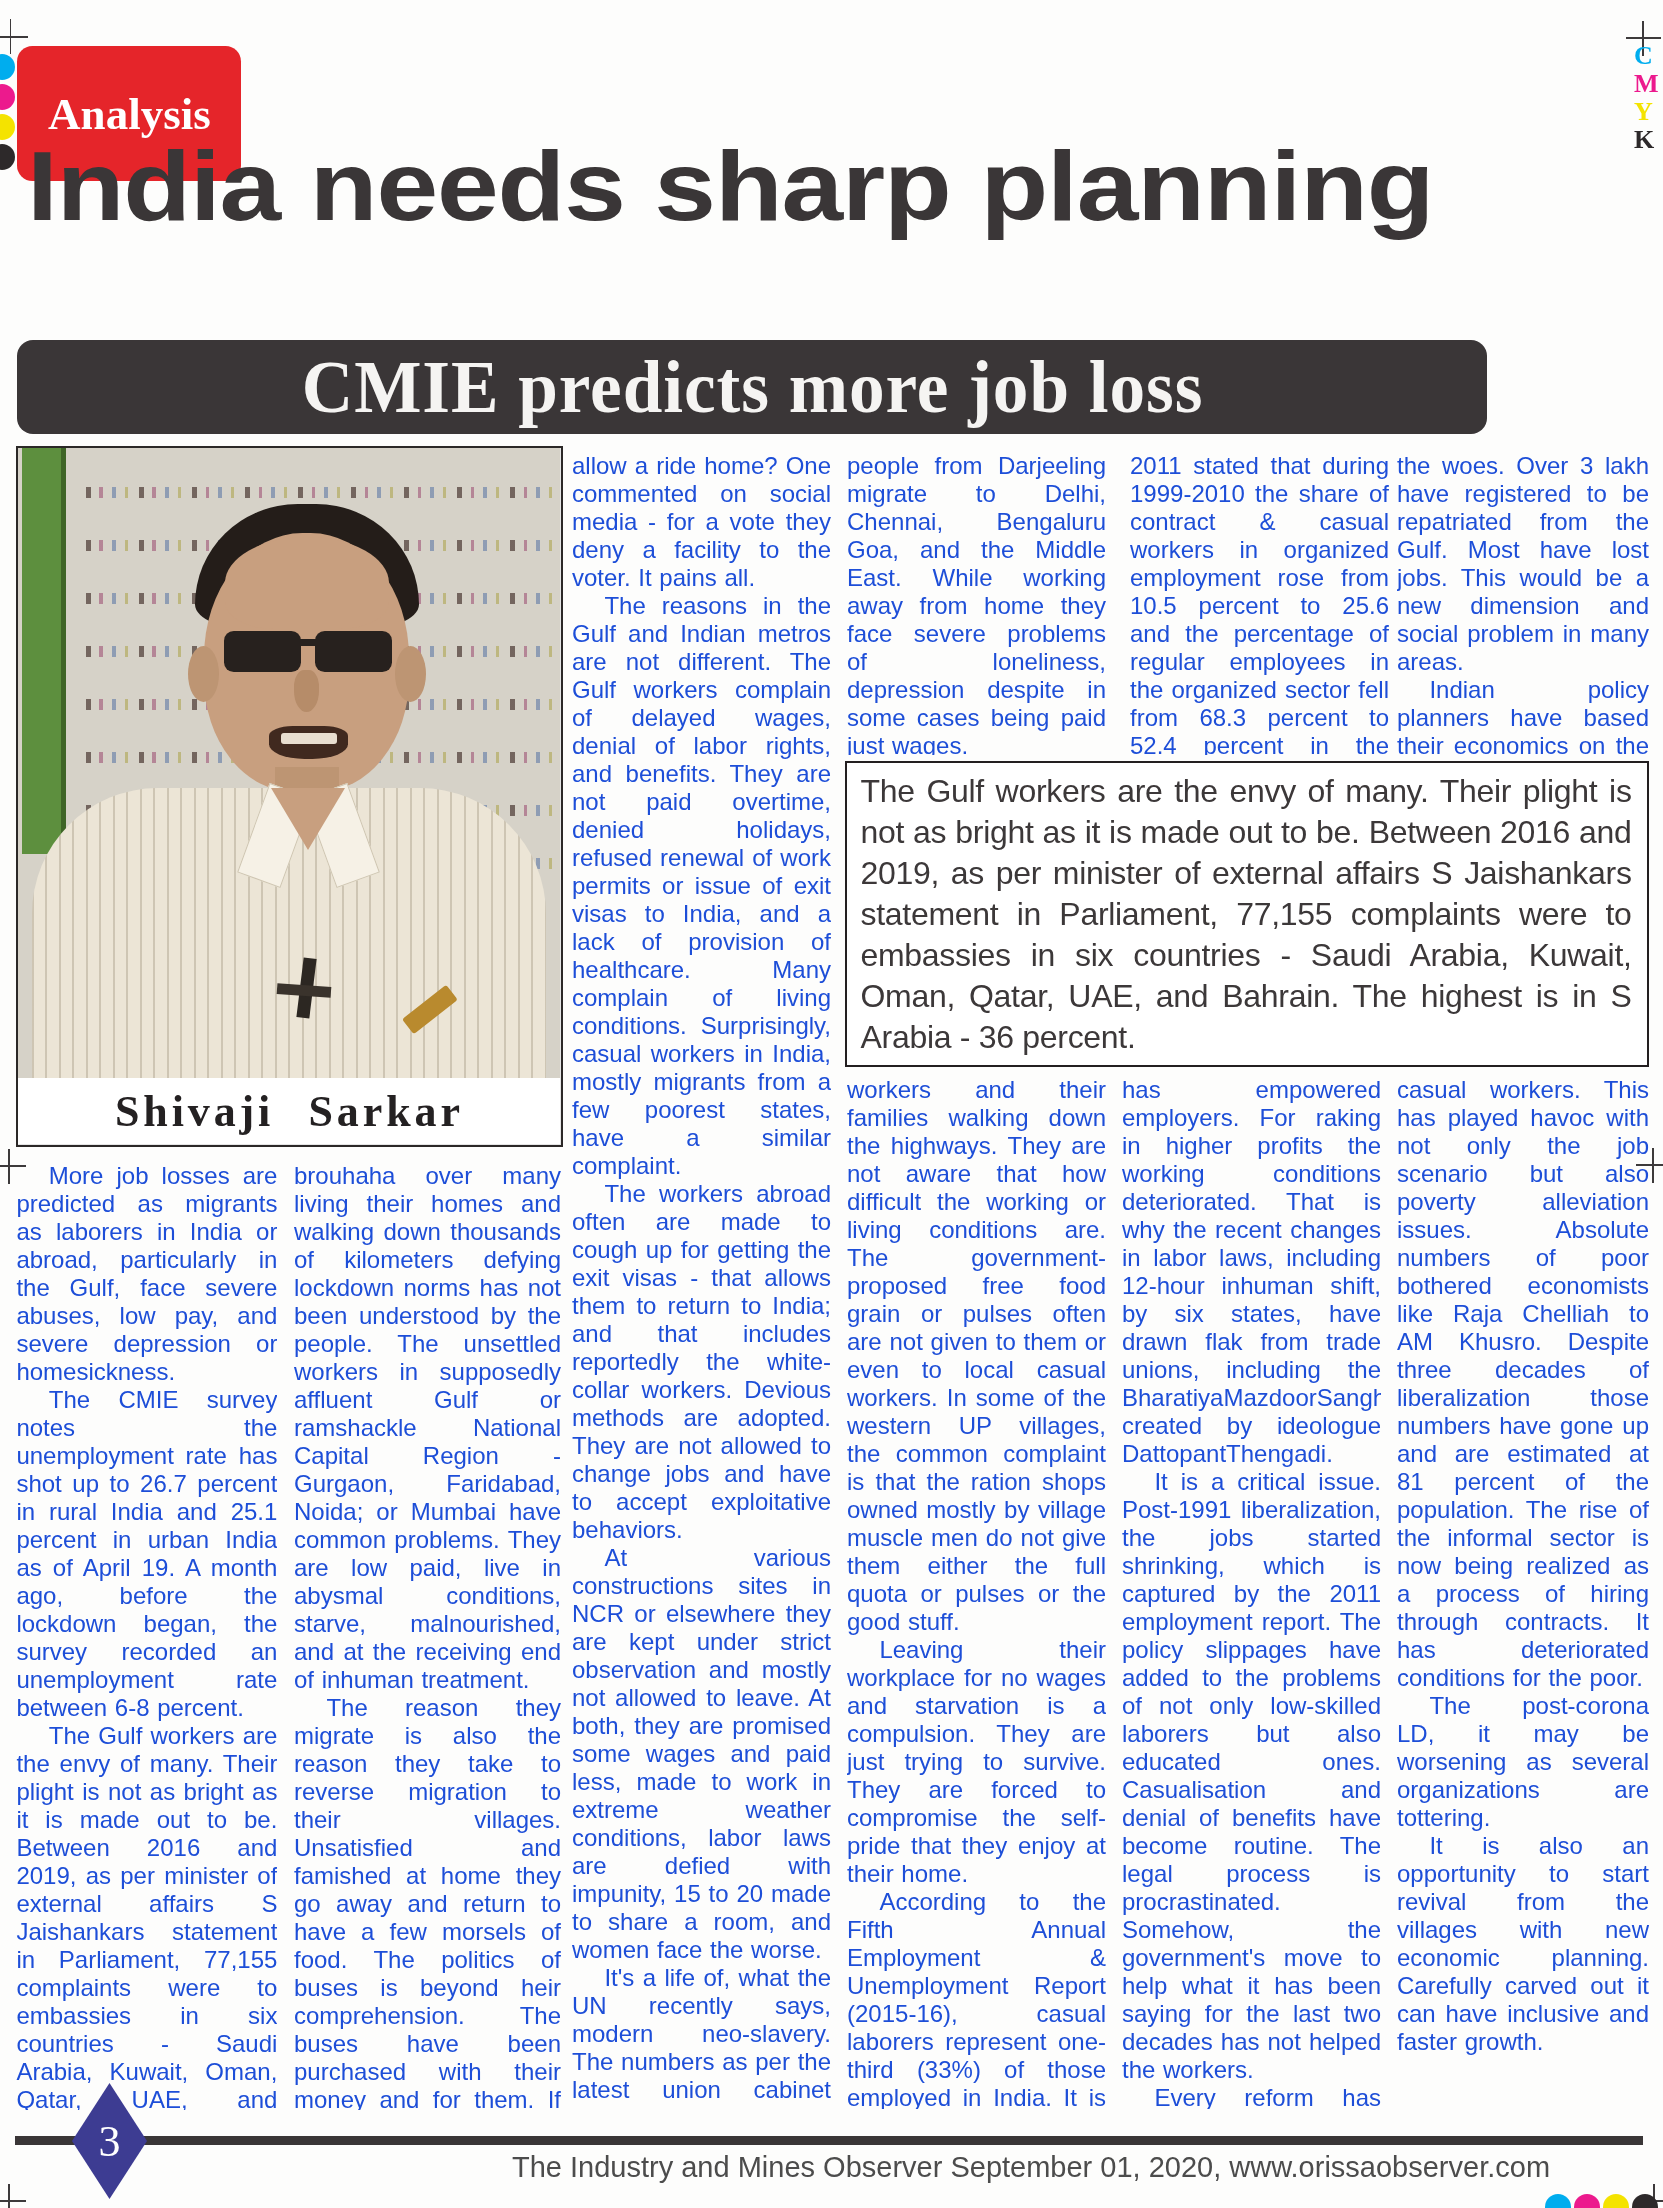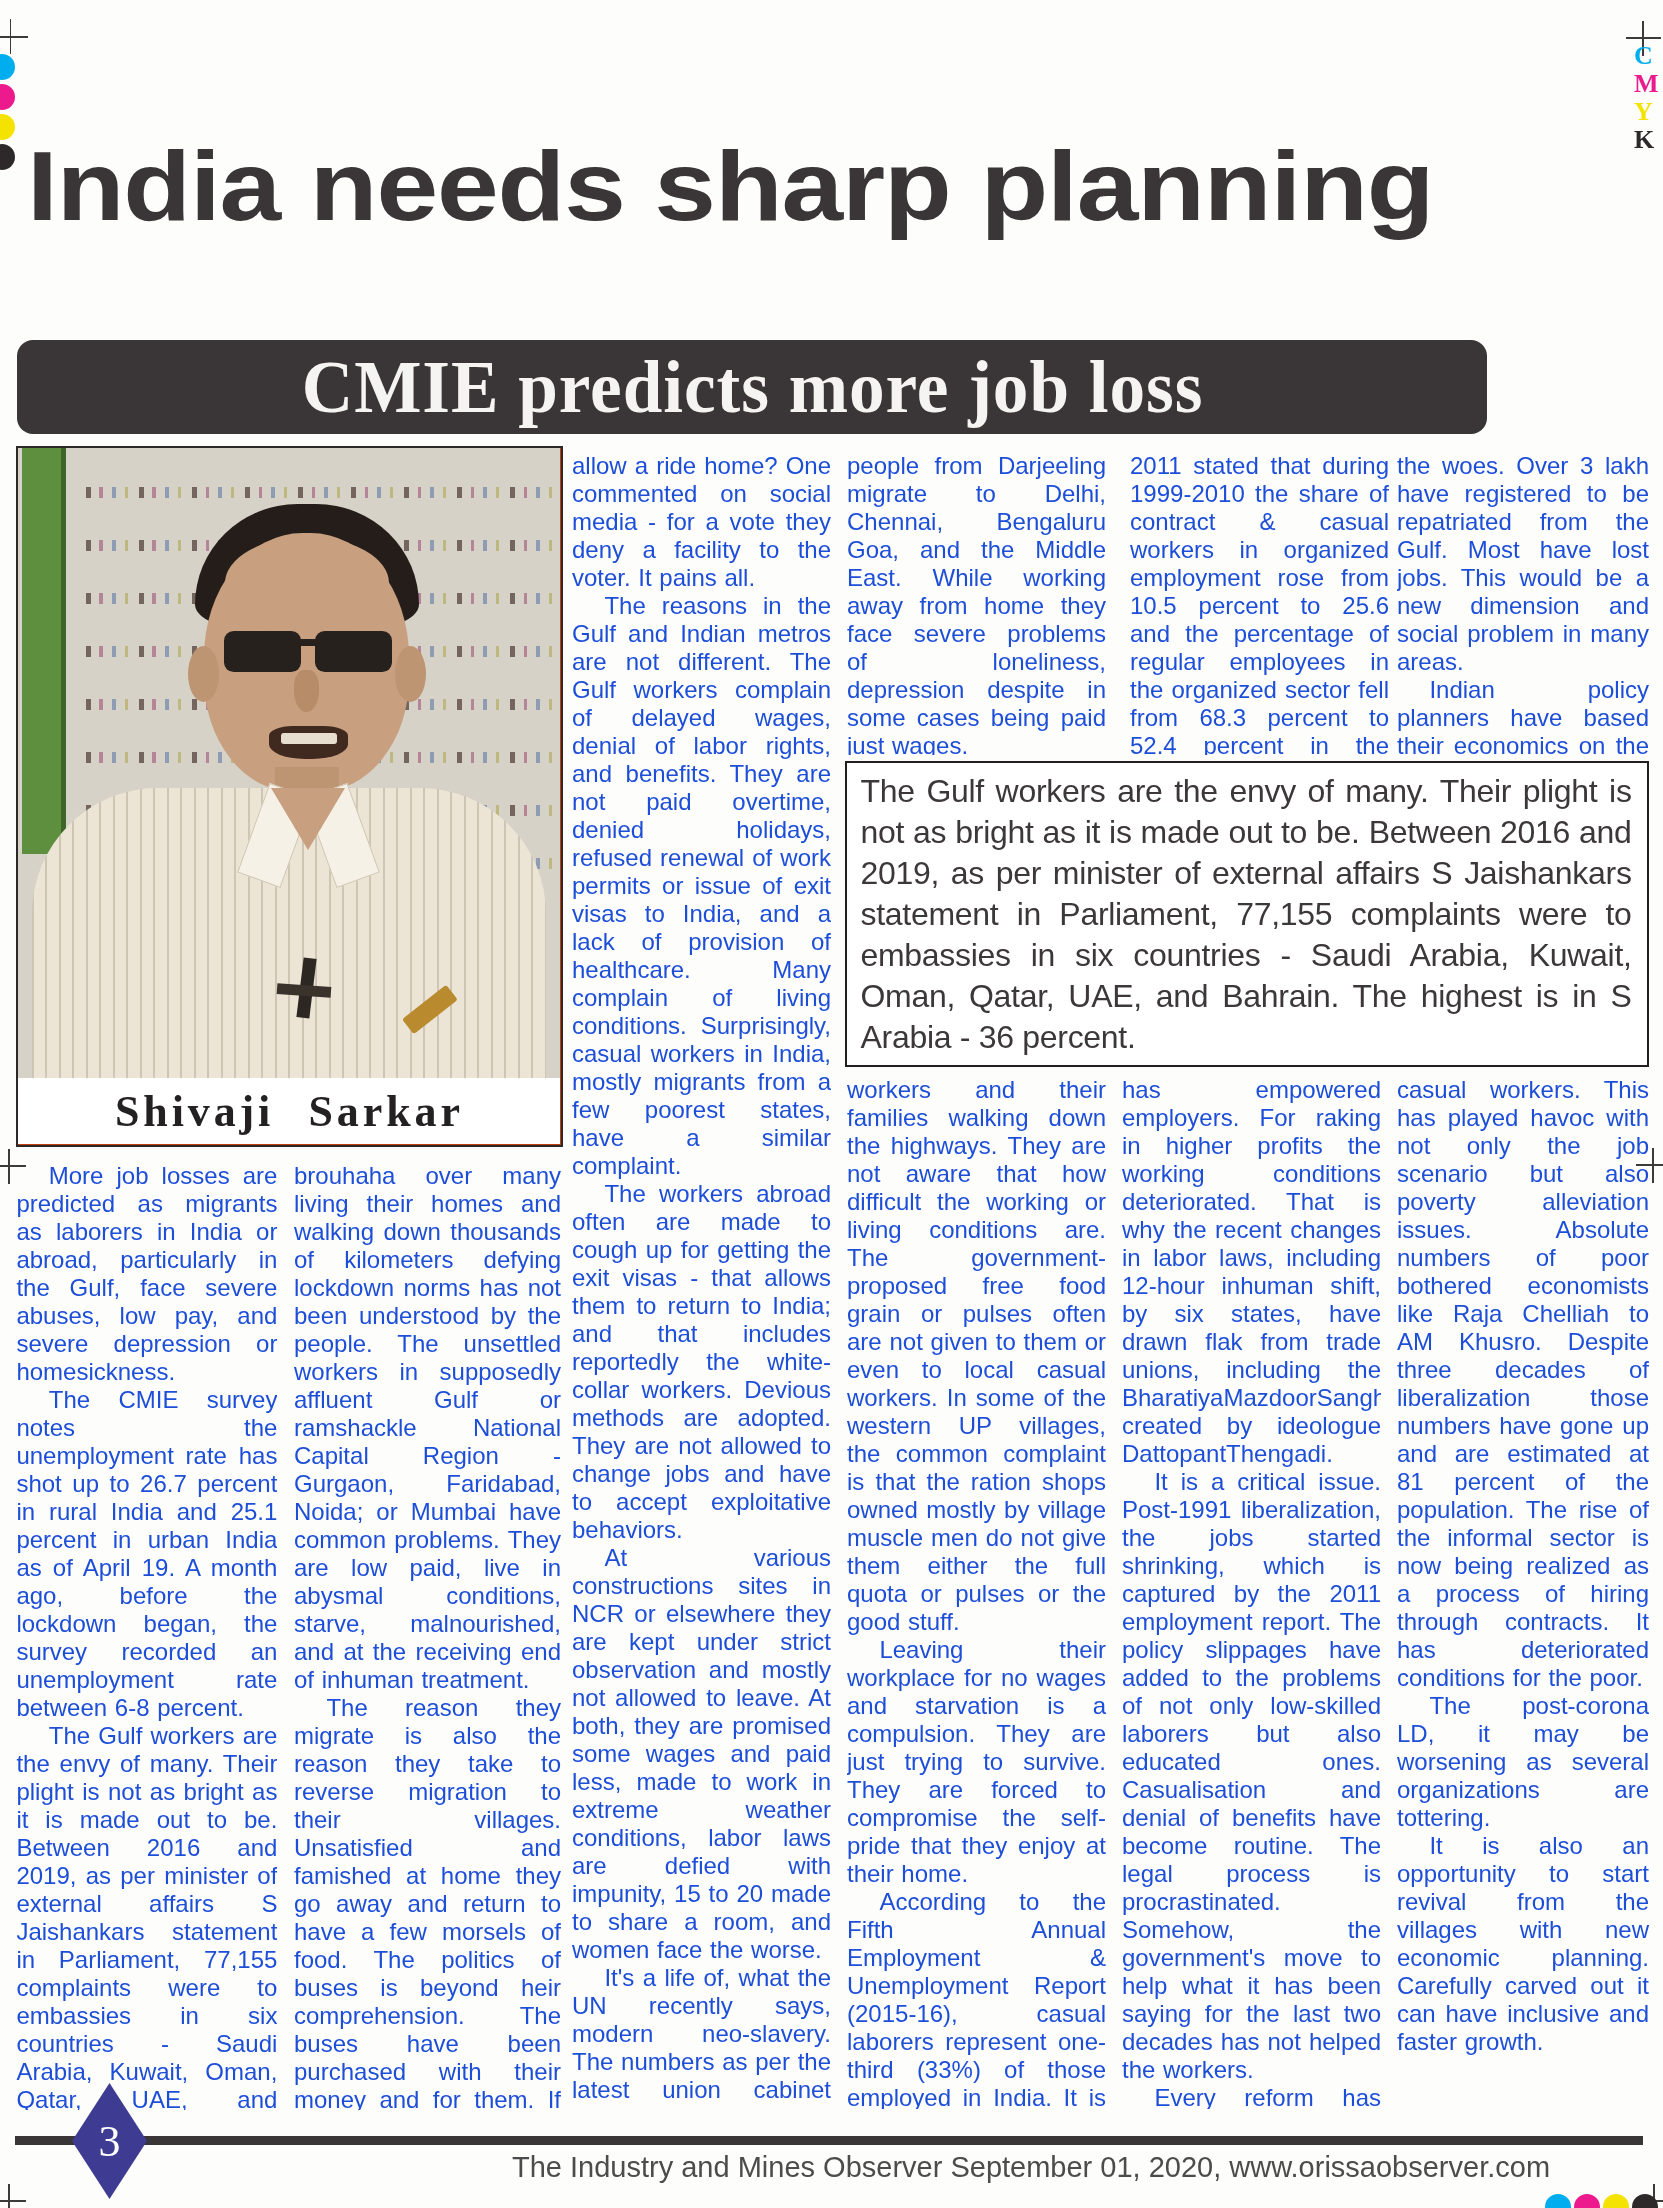--- a/index.html
+++ b/index.html
@@ -21,21 +21,21 @@
   .headline{position:absolute;left:27px;top:129px;margin:0;white-space:nowrap;
         font-family:"Liberation Sans",sans-serif;font-weight:bold;font-size:99px;color:#3a3637;
         transform:scaleX(1.12);transform-origin:left center;letter-spacing:-1px;}
   .subhead-bar{position:absolute;left:17.4px;top:340px;width:1470px;height:94px;background:#3a3637;
         border-radius:16px;display:flex;align-items:center;justify-content:center;}
   .subhead-bar span{color:#f5f4f2;font-family:"Liberation Serif",serif;font-weight:bold;
         font-size:75px;letter-spacing:1px;transform:scaleX(0.95);white-space:nowrap;}
 
   
   .photo{position:absolute;left:16.4px;top:446px;width:547px;height:701px;box-sizing:border-box;
-        border:2.9px solid #2b2827;background:#c2410c;}
+        border:2.9px solid #2b2827;background:#e5e5e5;}
   .photo-img{position:relative;width:542px;height:630px;background:#d6d2c8;overflow:hidden;}
   .green-strip{position:absolute;left:3.9px;top:0;width:39px;height:406px;background:#5d8f3e;
         border-right:5.8px solid #3f6527;}
   .noise-row{position:absolute;left:68px;right:5.8px;height:10.6px;opacity:.75;
         background:repeating-linear-gradient(90deg,
           rgba(60,40,35,.85) 0 4.8px, rgba(0,0,0,0) 4.8px 13.5px,
           rgba(140,40,90,.6) 13.5px 17.4px, rgba(0,0,0,0) 17.4px 26px,
           rgba(40,80,150,.55) 26px 30px, rgba(0,0,0,0) 30px 39px,
           rgba(160,150,40,.6) 39px 42px, rgba(0,0,0,0) 42px 53px);}
   .head{position:absolute;left:186px;top:85px;width:205px;height:259px;background:#c89f7f;
@@ -123,20 +123,23 @@
   <div class="dot" style="left:1603px;top:2194px;background:#f4e300;"></div>
   <div class="dot" style="left:1632px;top:2194px;background:#2d292a;"></div>
 
   <div class="cmyk-letters">
     <span style="color:#00adee;">C</span>
     <span style="color:#ec1a8d;">M</span>
     <span style="color:#f4e300;">Y</span>
     <span style="color:#2d292a;">K</span>
   </div>
 
+  <div class="analysis-box">
+    <span>Analysis</span>
+  </div>
   <h1 class="headline">India needs sharp planning</h1>
   <div class="subhead-bar">
     <span>CMIE predicts more job loss</span>
   </div>
 
   <figure class="photo" style="margin:0;">
     <div class="photo-img">
       <div class="green-strip"></div>
       <div class="noise-row" style="top:39px;"></div>
       <div class="noise-row" style="top:92px;"></div>

